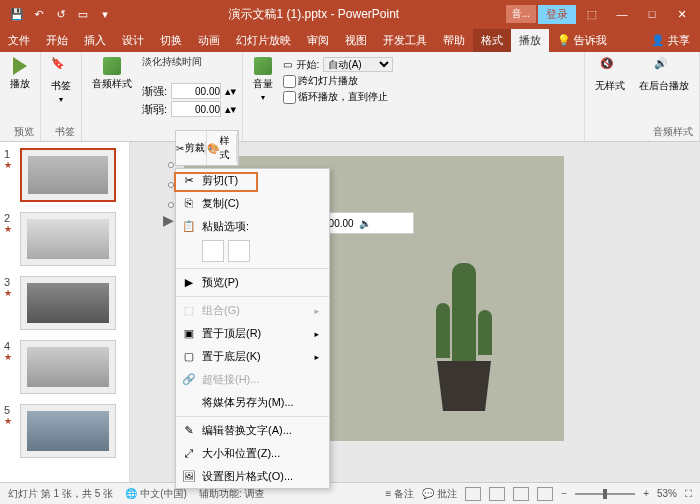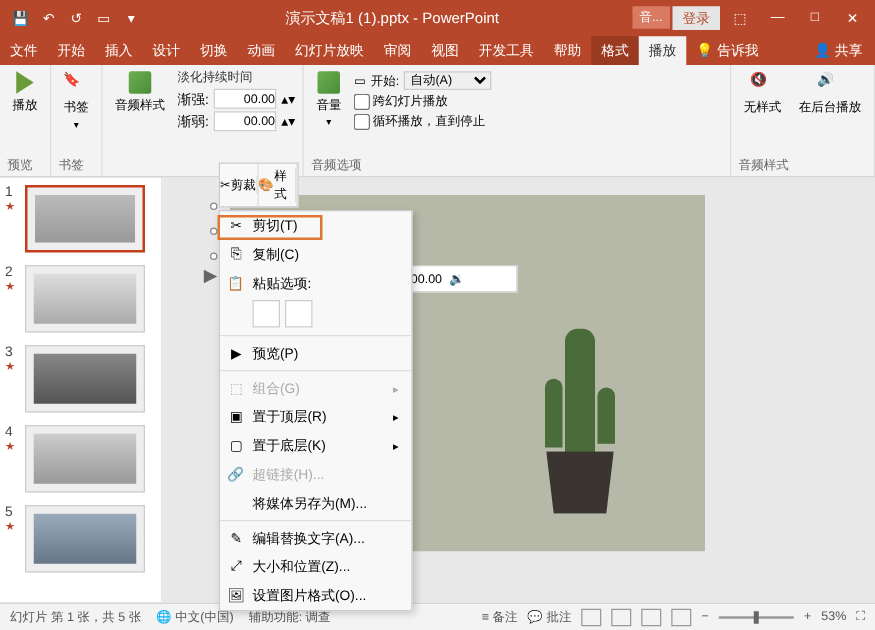--- a/index.html
+++ b/index.html
@@ -3,40 +3,40 @@
 <meta charset="utf-8">
 <style>
 * { margin: 0; padding: 0; box-sizing: border-box; font-family: "Microsoft YaHei", sans-serif; }
 body { width: 700px; height: 504px; background: #fff; overflow: hidden; font-size: 11px; }
 .titlebar { height: 28px; background: #b7472a; display: flex; align-items: center; color: #fff; }
 .titlebar .qat { display: flex; gap: 4px; padding: 0 8px; }
 .titlebar .qat span { width: 18px; height: 18px; display: flex; align-items: center; justify-content: center; cursor: pointer; }
 .titlebar .title { flex: 1; text-align: center; font-size: 12px; }
 .titlebar .right { display: flex; align-items: center; gap: 2px; padding-right: 4px; }
 .titlebar .badge { background: #d97b63; padding: 2px 6px; font-size: 10px; }
-.titlebar .login { background: #e5e5e5; color: #b7472a; padding: 2px 8px; font-size: 11px; }
+.titlebar .login { background: #7dd3fc; color: #b7472a; padding: 2px 8px; font-size: 11px; }
 .titlebar .winbtn { width: 28px; height: 28px; display: flex; align-items: center; justify-content: center; }
 .tabs { height: 24px; background: #b7472a; display: flex; align-items: center; color: #fff; font-size: 11px; }
 .tabs .tab { padding: 4px 8px; cursor: pointer; }
 .tabs .tab.ctx { background: #9a3a21; }
 .tabs .tab.active { background: #f3f3f3; color: #333; }
 .tabs .tell { display: flex; align-items: center; gap: 3px; padding: 0 8px; }
 .tabs .share { margin-left: auto; padding: 0 10px; }
 .ribbon { height: 90px; background: #f3f3f3; border-bottom: 1px solid #ccc; display: flex; }
 .rgroup { border-right: 1px solid #ddd; padding: 3px 6px 2px; display: flex; flex-direction: column; }
 .rgroup .body { flex: 1; display: flex; gap: 6px; }
-.rgroup .label { text-align: left; font-size: 10px; color: #666; padding-top: 1px; }
+.rgroup .label { text-align: right; font-size: 10px; color: #666; padding-top: 1px; }
 .bigbtn { display: flex; flex-direction: column; align-items: center; gap: 2px; padding: 2px 4px; cursor: pointer; }
 .bigbtn .ico { width: 20px; height: 20px; }
 .bigbtn .txt { font-size: 10px; }
 .playico { width: 0; height: 0; border-left: 14px solid #6a9b3a; border-top: 9px solid transparent; border-bottom: 9px solid transparent; }
 .sndico { width: 18px; height: 18px; background: linear-gradient(135deg,#6bb04f,#4a8c3a); border-radius: 2px; position: relative; }
 .fade .row { display: flex; align-items: center; gap: 4px; margin: 2px 0; }
 .fade .row input { width: 50px; height: 16px; font-size: 10px; text-align: right; border: 1px solid #ccc; }
-.fade .head { font-size: 10px; color: #333; margin-bottom: 2px; }
+.fade .head { font-size: 10px; color: #333; margin-bottom: 14px; }
 .audioopt { font-size: 10px; }
 .audioopt .row { display: flex; align-items: center; gap: 4px; margin: 2px 0; }
 .audioopt select { font-size: 10px; border: 1px solid #ccc; width: 70px; }
 .audioopt .chk { display: flex; align-items: flex-end; gap: 2px; }
 .workspace { display: flex; height: 340px; }
 .thumbs { width: 130px; border-right: 1px solid #ddd; overflow-y: auto; padding: 6px 4px; }
 .thumb { display: flex; gap: 4px; margin-bottom: 10px; }
 .thumb .num { font-size: 11px; color: #444; width: 12px; }
 .thumb .star { font-size: 9px; color: #b7472a; }
 .thumb .slide { width: 96px; height: 54px; border: 1px solid #ccc; background: #eee; position: relative; }
@@ -168,21 +168,20 @@
         <div class="row chk">
             <input type="checkbox" style="">
             <span>跨幻灯片播放</span>
           </div>
         <div class="row chk">
             <input type="checkbox" style="">
             <span>循环播放，直到停止</span>
           </div>
       </div>
     </div>
-    <div class="label">音频选项</div>
   </div>
   <div class="rgroup">
     <div class="body">
       <div class="bigbtn">
         <div class="ico">🔇</div>
         <span class="txt">无样式</span>
       </div>
       <div class="bigbtn">
         <div class="ico">🔊</div>
         <span class="txt">在后台播放</span>

